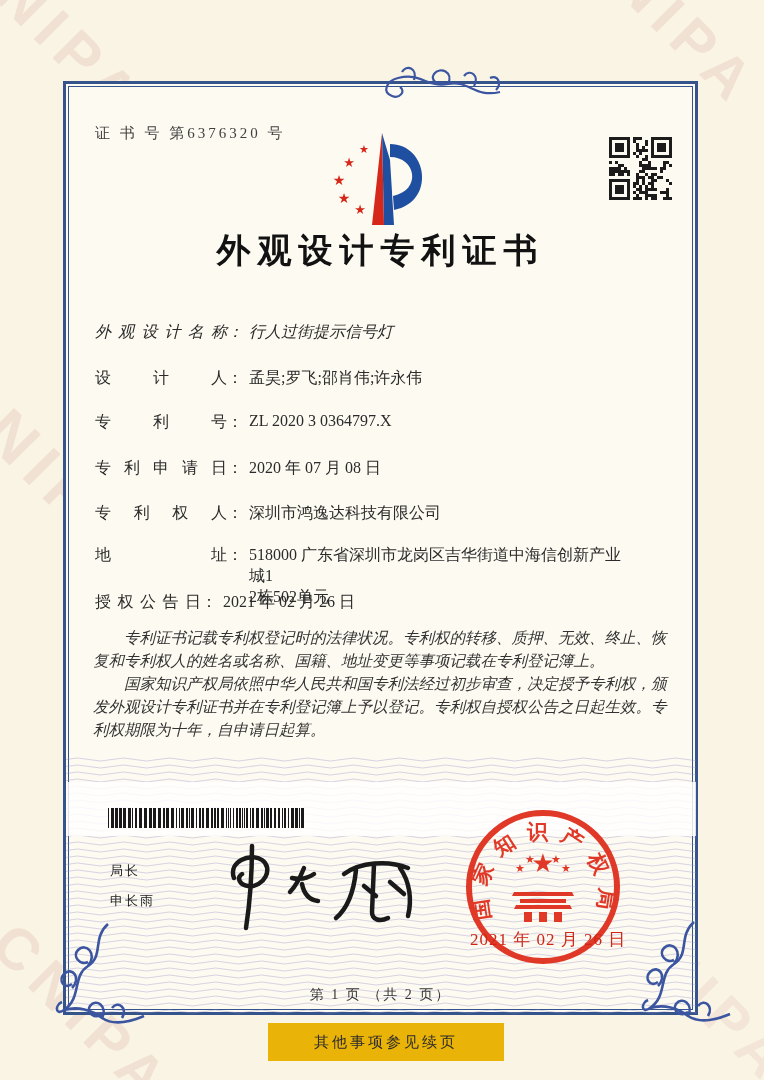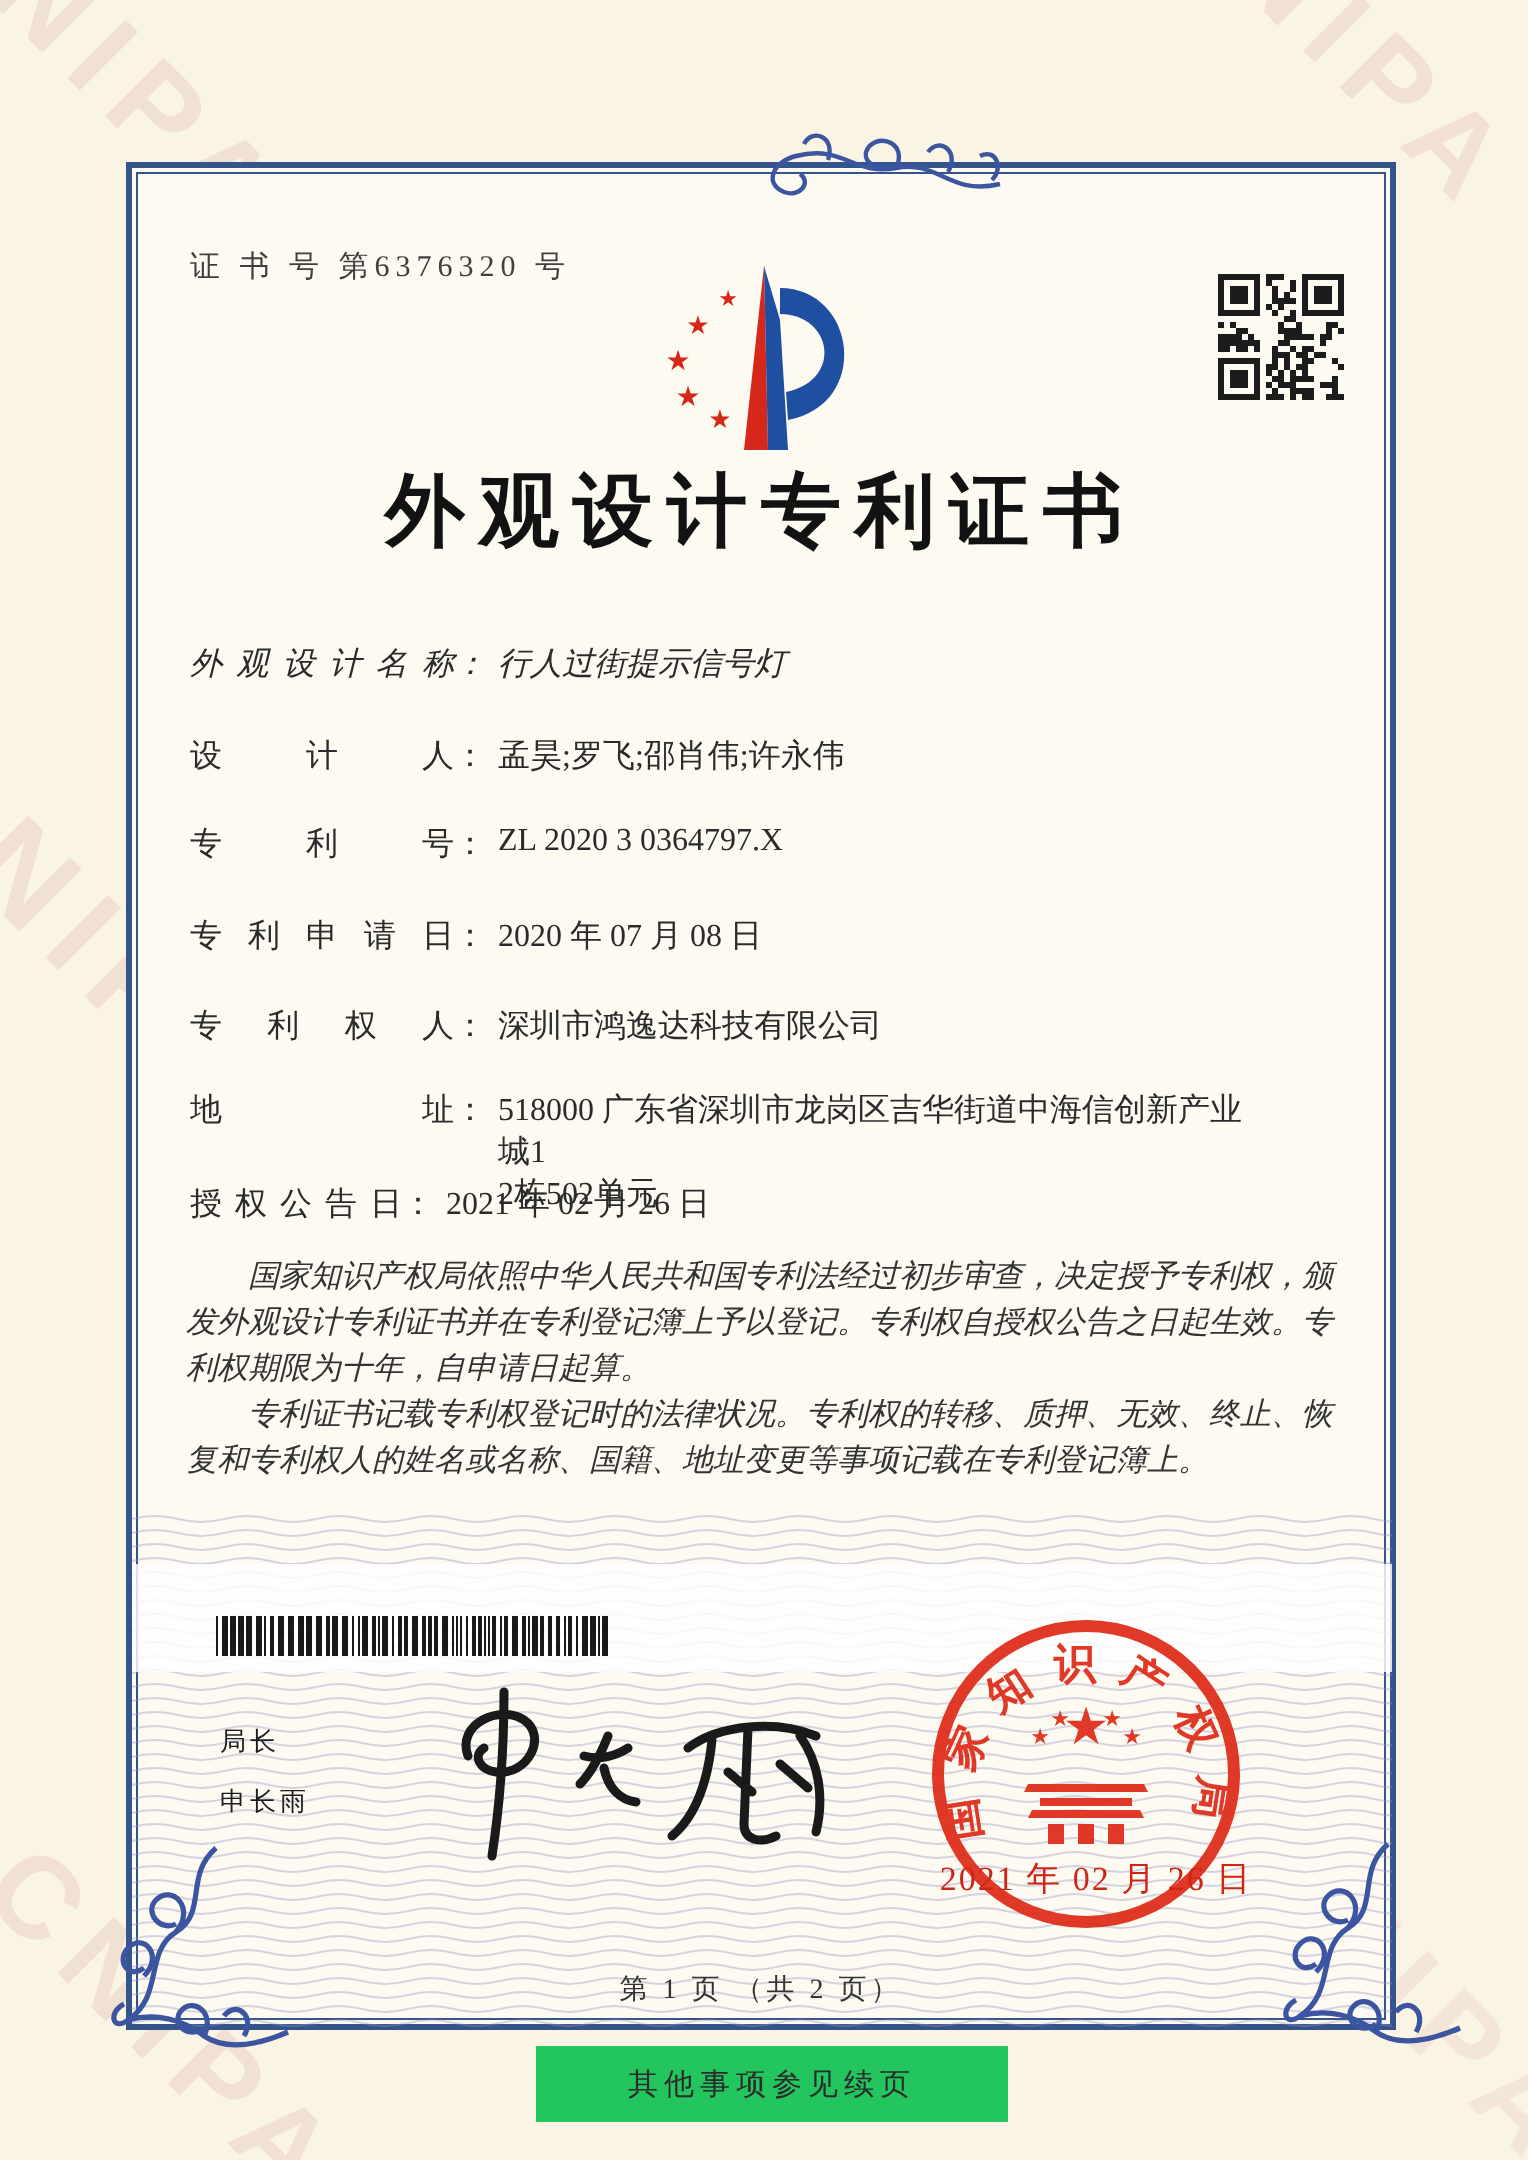--- a/index.html
+++ b/index.html
@@ -37,21 +37,21 @@
   .white-band{position:absolute;left:66px;top:782px;width:630px;height:54px;background:rgba(255,255,255,0.82);}
   
   .cert-no{
     position:absolute;left:95px;top:124px;
     font-size:15px;letter-spacing:3px;color:#3f3f3f;
   }
   .logo{position:absolute;left:320px;top:130px;}
   .qr{position:absolute;left:608px;top:136px;}
   .doc-title{
     position:absolute;left:63px;top:228px;width:635px;
-    text-align:center;font-size:40px;font-weight:bold;color:#121212;
+    text-align:center;font-size:34px;font-weight:bold;color:#121212;
     letter-spacing:7px;
   }
   
   .row{position:absolute;left:95px;font-size:16px;color:#2b2b2b;white-space:nowrap;}
   .row .lbl{
     display:inline-block;width:132px;
     text-align:justify;text-align-last:justify;
     vertical-align:top;
   }
   .row .lbl2{
@@ -82,21 +82,21 @@
     position:absolute;left:448px;top:928px;width:200px;text-align:center;
     font-size:17px;color:#cf2517;letter-spacing:1px;white-space:nowrap;
   }
   
   .page-footer{
     position:absolute;left:63px;top:986px;width:635px;text-align:center;
     font-size:14px;color:#333;letter-spacing:2px;
   }
   .note-strip{
     position:absolute;left:268px;top:1023px;width:236px;height:38px;
-    background:#22c55e;
+    background:#eab308;
     display:flex;align-items:center;justify-content:center;
     font-size:15px;color:#2b2b2b;letter-spacing:3px;
   }
   .flourish{position:absolute;pointer-events:none;}
 </style>
 </head>
 <body>
 
 <div class="wm" style="left:-64px;top:-6px;font-size:60px;">CNIPA</div>
 <div class="wm" style="left:556px;top:-18px;font-size:58px;">CNIPA</div>
@@ -371,22 +371,22 @@
 </div>
 <div class="row" style="top:545px;">
   <span class="lbl">地址</span><span class="colon">：</span><span class="val val-wrap">518000 广东省深圳市龙岗区吉华街道中海信创新产业城1
 2栋502单元</span>
 </div>
 <div class="row" style="top:592px;">
   <span class="lbl2">授权公告日</span><span class="colon">：</span><span class="val">2021 年 02 月 26 日</span>
 </div>
 
 <div class="body-text">
+  <p>专利证书记载专利权登记时的法律状况。专利权的转移、质押、无效、终止、恢复和专利权人的姓名或名称、国籍、地址变更等事项记载在专利登记簿上。</p>
   <p>国家知识产权局依照中华人民共和国专利法经过初步审查，决定授予专利权，颁发外观设计专利证书并在专利登记簿上予以登记。专利权自授权公告之日起生效。专利权期限为十年，自申请日起算。</p>
-  <p>专利证书记载专利权登记时的法律状况。专利权的转移、质押、无效、终止、恢复和专利权人的姓名或名称、国籍、地址变更等事项记载在专利登记簿上。</p>
 </div>
 
 <svg class="barcode" width="198" height="20" id="barcode-svg">
     <rect x="0" y="0" width="1" height="20" fill="#191919"></rect>
     <rect x="3" y="0" width="3" height="20" fill="#191919"></rect>
     <rect x="7" y="0" width="3" height="20" fill="#191919"></rect>
     <rect x="11" y="0" width="3" height="20" fill="#191919"></rect>
     <rect x="15" y="0" width="3" height="20" fill="#191919"></rect>
     <rect x="20" y="0" width="3" height="20" fill="#191919"></rect>
     <rect x="24" y="0" width="1" height="20" fill="#191919"></rect>

